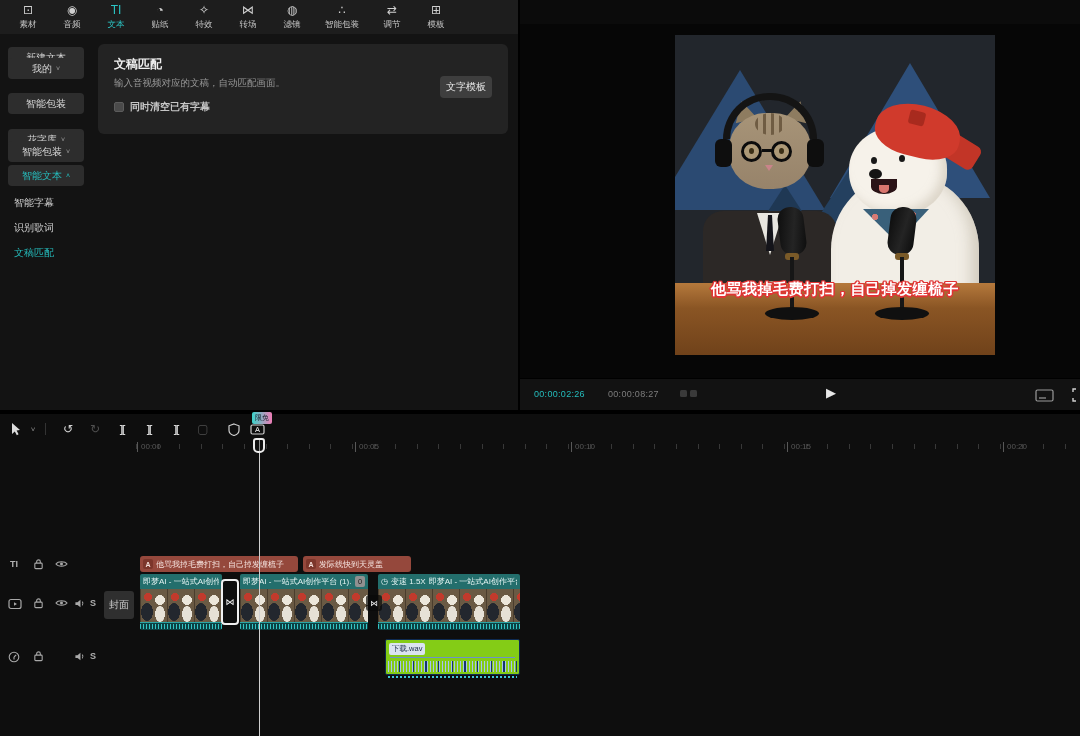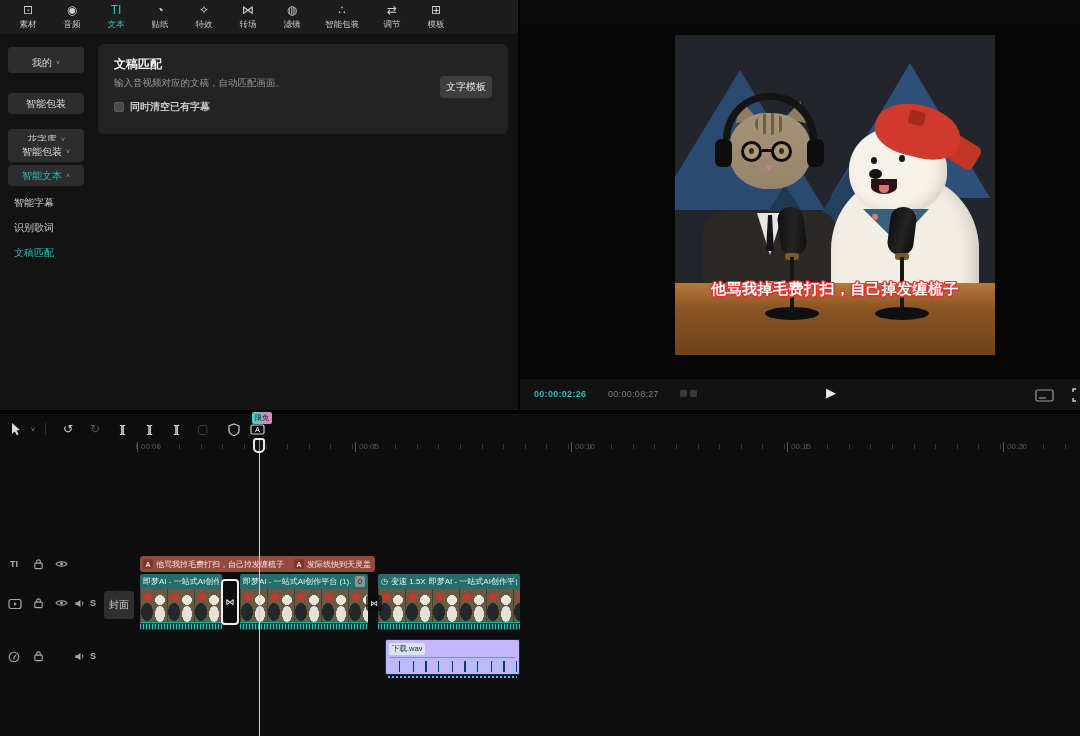--- a/index.html
+++ b/index.html
@@ -29,21 +29,21 @@
   .card-check{position:absolute;left:16px;top:56px;display:flex;align-items:center;gap:6px;}
   .card-check .box{width:10px;height:10px;background:#4a4a4a;border:1px solid #5c5c5c;border-radius:2px;cursor:pointer;}
   .card-check .cl{font-size:10px;font-weight:bold;color:#c6c6c6;}
 
   
   .player{position:absolute;left:520px;top:0;width:560px;height:410px;background:#0b0b0b;}
   .p-header{position:absolute;left:0;top:0;width:560px;height:24px;background:#191919;}
   .p-header .t{position:absolute;left:14px;top:0;line-height:24px;font-size:9px;color:#b0b0b0;}
   .p-stage{position:absolute;left:0;top:24px;width:560px;height:354px;background:#060606;}
   .p-controls{position:absolute;left:0;top:378px;width:560px;height:32px;background:#121212;border-top:1px solid #000;}
-  .t-cur{position:absolute;left:14px;top:10px;font-size:9px;color:#24bcbc;letter-spacing:.3px;font-weight:bold;}
+  .t-cur{position:absolute;left:14px;top:10px;font-size:9px;color:#24bcbc;letter-spacing:.3px;}
   .t-tot{position:absolute;left:88px;top:10px;font-size:9px;color:#7d7d7d;letter-spacing:.3px;}
   .res-icon{position:absolute;left:160px;top:11px;display:flex;gap:3px;cursor:pointer;}
   .res-icon i{width:7px;height:7px;background:#3a3a3a;border-radius:1.5px;}
   .play-btn{position:absolute;left:306px;top:6px;font-size:13px;color:#e8e8e8;cursor:pointer;}
   .ratio-icon{position:absolute;right:26px;top:10px;cursor:pointer;}
   .fs-icon{position:absolute;right:-6px;top:9px;cursor:pointer;}
 
   
   .video{position:absolute;left:155px;top:11px;width:320px;height:320px;background:#22262c;overflow:hidden;}
   .tri{position:absolute;clip-path:polygon(50% 0,0 100%,100% 100%);}
@@ -133,21 +133,21 @@
   .vc-bar .vt{font-size:8px;color:#e4f4f3;white-space:nowrap;overflow:hidden;}
   .vc-bar .chip{flex:none;margin-left:auto;min-width:10px;height:11px;background:#909090;border-radius:2px;color:#1d1d1d;font-size:7.5px;display:flex;align-items:center;justify-content:center;padding:0 2px;}
   .vc-bar .spd{font-size:8px;color:#e4f4f3;white-space:nowrap;}
   .vc-thumbs{position:absolute;left:0;right:0;top:15px;height:33px;background-color:#6a5a44;background-image:radial-gradient(circle 4px at 8px 8px,#c23a2c 97%,transparent),radial-gradient(circle 5px at 20px 11px,#ece7db 97%,transparent),radial-gradient(ellipse 6px 9px at 7px 23px,#23272e 97%,transparent),radial-gradient(ellipse 5px 8px at 20px 25px,#e6e1d6 97%,transparent),linear-gradient(90deg,#4a3d2d 0 1px,transparent 1px);background-size:27px 33px;background-repeat:repeat;}
   .vc-wave{position:absolute;left:0;right:0;top:48px;height:8px;background:#0c4143;}
   .vc-wave::before{content:'';position:absolute;left:0;right:0;top:0;height:1px;background:#2aa5a5;}
   .vc-wave::after{content:'';position:absolute;left:0;right:0;bottom:1px;height:5px;background:repeating-linear-gradient(90deg,#35c4c4 0 1px,transparent 1px 3px);}
   .trans1{position:absolute;left:221px;top:165px;width:18px;height:46px;border:2px solid #f0f0f0;border-radius:4px;background:rgba(15,15,15,.25);display:flex;align-items:center;justify-content:center;color:#fff;font-size:9px;z-index:5;cursor:pointer;}
   .trans2{position:absolute;left:366px;top:181px;width:16px;height:16px;background:rgba(8,8,8,.7);border-radius:3px;display:flex;align-items:center;justify-content:center;color:#eee;font-size:8px;z-index:5;cursor:pointer;}
 
-  .aclip{position:absolute;left:385px;top:225px;width:135px;height:36px;background:#c4b5fd;border:1px solid #0d2a52;border-radius:2px;cursor:pointer;}
+  .aclip{position:absolute;left:385px;top:225px;width:135px;height:36px;background:#84cc16;border:1px solid #0d2a52;border-radius:2px;cursor:pointer;}
   .a-chip{position:absolute;left:3px;top:3px;padding:1px 3px;background:#dbe3f0;color:#1c2c48;font-size:7.5px;border-radius:2px;}
   .a-line{position:absolute;left:4px;right:4px;top:17px;height:1px;background:#6d93c8;}
   .a-wave{position:absolute;left:2px;right:2px;bottom:2px;height:11px;background:repeating-linear-gradient(90deg,#a8c4ef 0 1px,transparent 1px 3px),repeating-linear-gradient(90deg,transparent 0 11px,#15376b 11px 13px);background-blend-mode:normal;}
   .a-dash{position:absolute;left:2px;right:2px;bottom:-4px;height:2px;background:repeating-linear-gradient(90deg,#3ec7d8 0 2px,transparent 2px 4px);}
 </style>
 </head>
 <body>
 
 <div class="app">
 
@@ -191,21 +191,21 @@
         </div>
       <div class="tb-item">
           <span class="g">⊞</span>
           <span class="l">模板</span>
         </div>
     </div>
 
     <div class="sb-btn" style="top:47px">
         <span>新建文本</span>
       </div>
-    <div class="sb-btn" style="top:52px">
+    <div class="sb-btn" style="top:58px">
         <span>我的</span>
         <span class="chev">˅</span>
       </div>
     <div class="sb-btn" style="top:93px">
         <span>智能包装</span>
       </div>
     <div class="sb-btn" style="top:129px">
         <span>花字库</span>
         <span class="chev">˅</span>
       </div>
@@ -409,21 +409,21 @@
         </svg>
     </span>
     <span class="th-icon th-label" style="left:90px;top:237px">S</span>
 
     <div class="cover-btn">封面</div>
 
     <div class="tclip" style="left:140px;width:158px">
       <span class="tc-ic">A</span>
       <span class="tc-tx">他骂我掉毛费打扫，自己掉发缠梳子</span>
     </div>
-    <div class="tclip" style="left:291px;width:84px">
+    <div class="tclip" style="left:303px;width:108px">
       <span class="tc-ic">A</span>
       <span class="tc-tx">发际线快到天灵盖</span>
     </div>
 
     <div class="vclip" style="left:140px;width:82px">
       <div class="vc-bar">
           <span class="vt">即梦AI - 一站式AI创作平台</span>
         </div>
       <div class="vc-thumbs"></div>
       <div class="vc-wave"></div>

